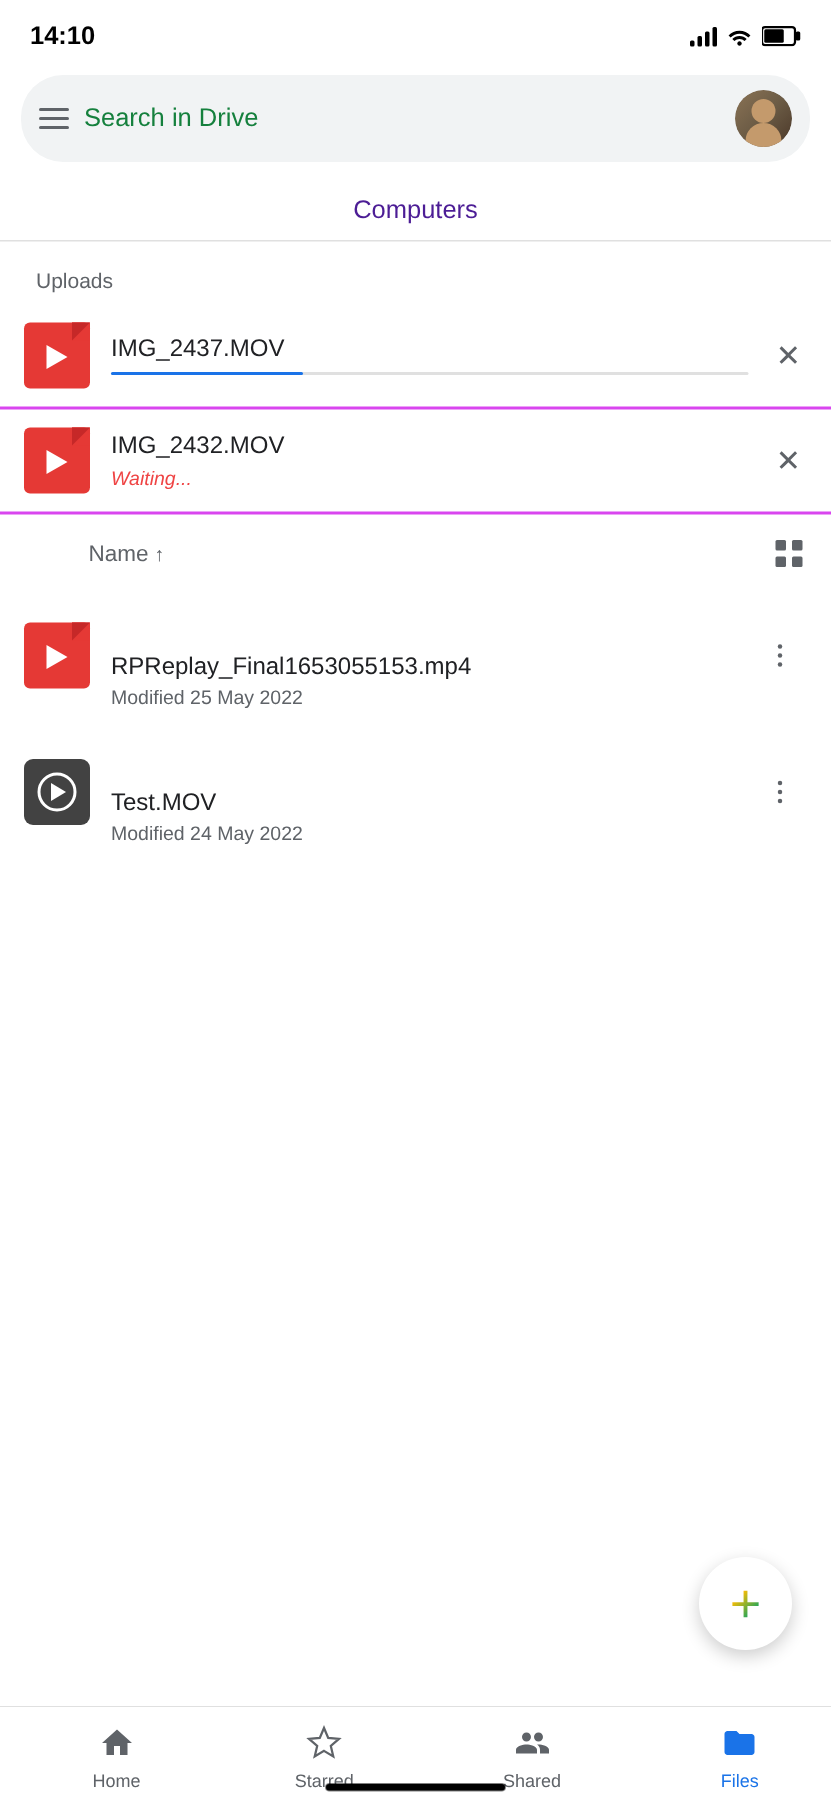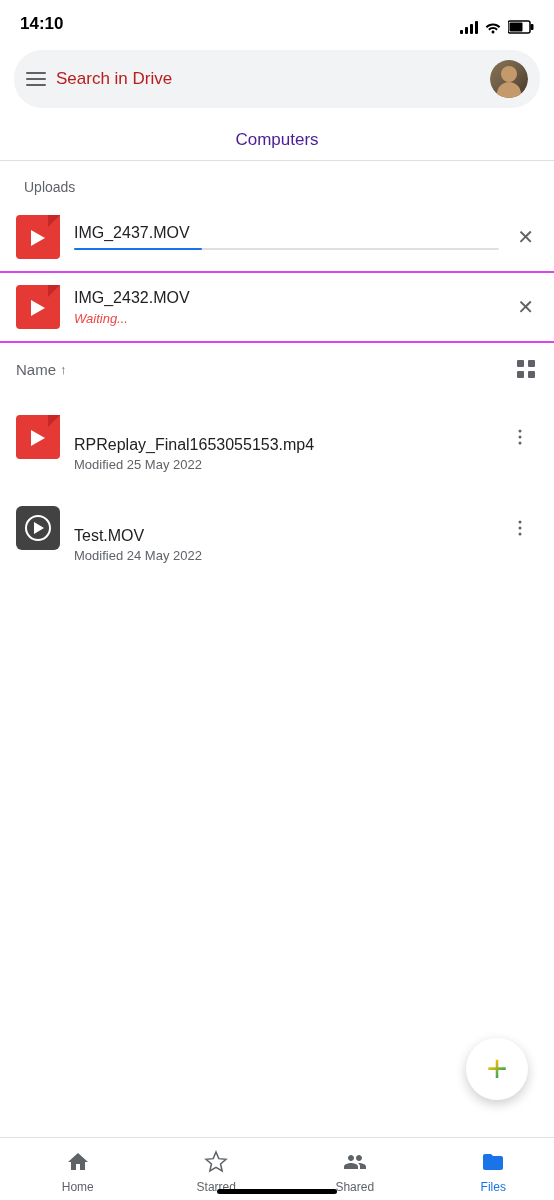--- a/index.html
+++ b/index.html
@@ -9,21 +9,21 @@
       min-height: 1200px;
       background: #fff;
       font-family: -apple-system, 'Helvetica Neue', Arial, sans-serif;
       overflow-x: hidden;
     }
 
     
     .status-bar {
       display: flex;
       justify-content: space-between;
-      align-items: flex-end;
+      align-items: center;
       padding: 14px 20px 8px 20px;
       background: #fff;
     }
     .status-time {
       font-size: 17px;
       font-weight: 600;
       color: #000;
     }
     .status-icons {
       display: flex;
@@ -61,21 +61,21 @@
     .hamburger-icon span {
       display: block;
       width: 20px;
       height: 2px;
       background: #5f6368;
       border-radius: 2px;
     }
     .search-placeholder {
       flex: 1;
       font-size: 17px;
-      color: #b91c1c;
+      color: #15803d;
     }
     .avatar {
       width: 38px;
       height: 38px;
       border-radius: 50%;
       background: #ccc;
       overflow: hidden;
       display: flex;
       align-items: center;
       justify-content: center;
@@ -212,20 +212,21 @@
       align-items: center;
       justify-content: center;
     }
 
     
     .sort-bar {
       display: flex;
       justify-content: space-between;
       align-items: center;
       padding: 14px 16px 10px 16px;
+      margin-left: 43px;
     }
     .sort-label {
       font-size: 15px;
       color: #5f6368;
       display: flex;
       align-items: center;
       gap: 4px;
       cursor: pointer;
     }
     .sort-arrow {

